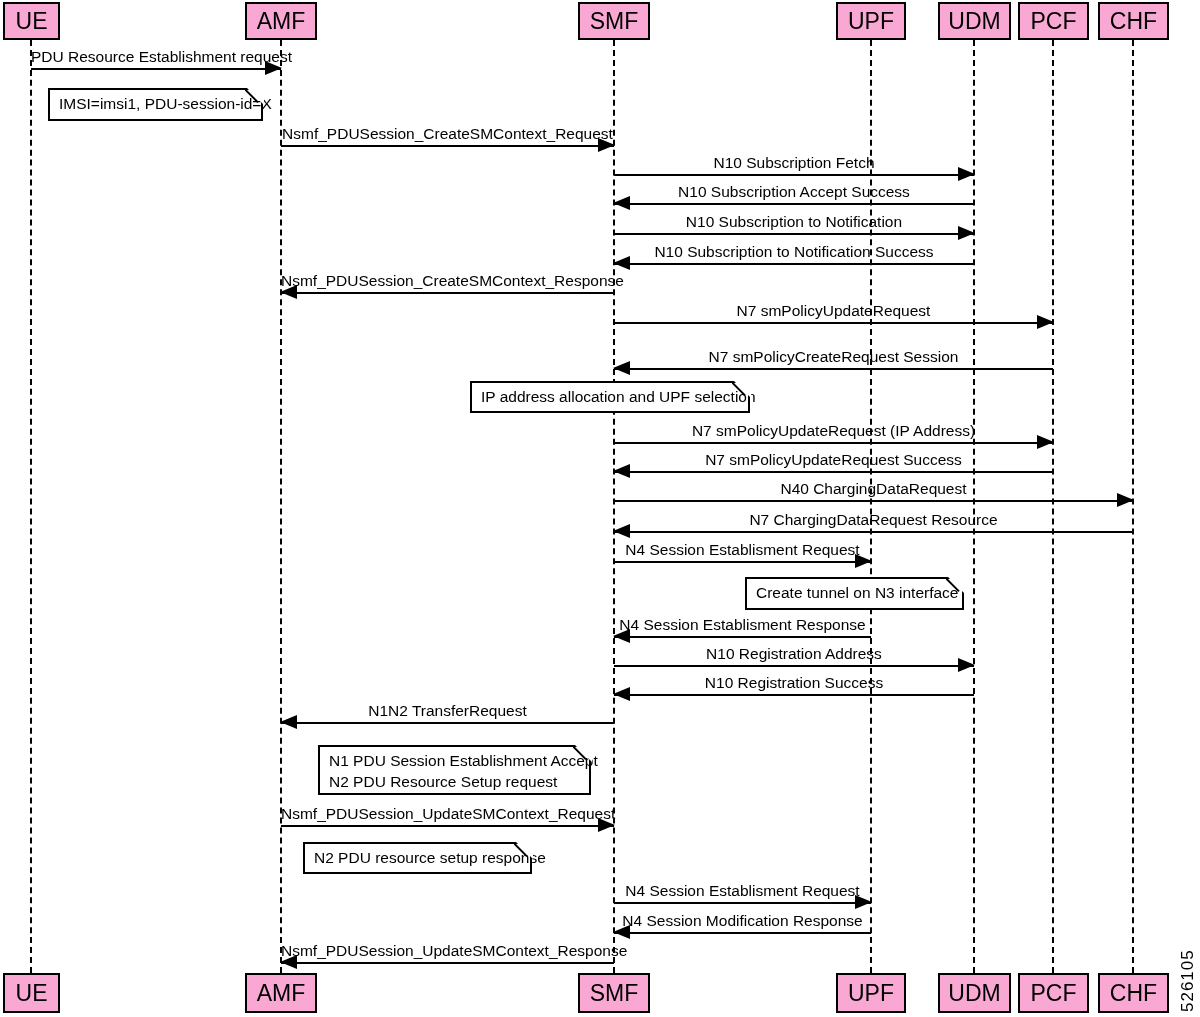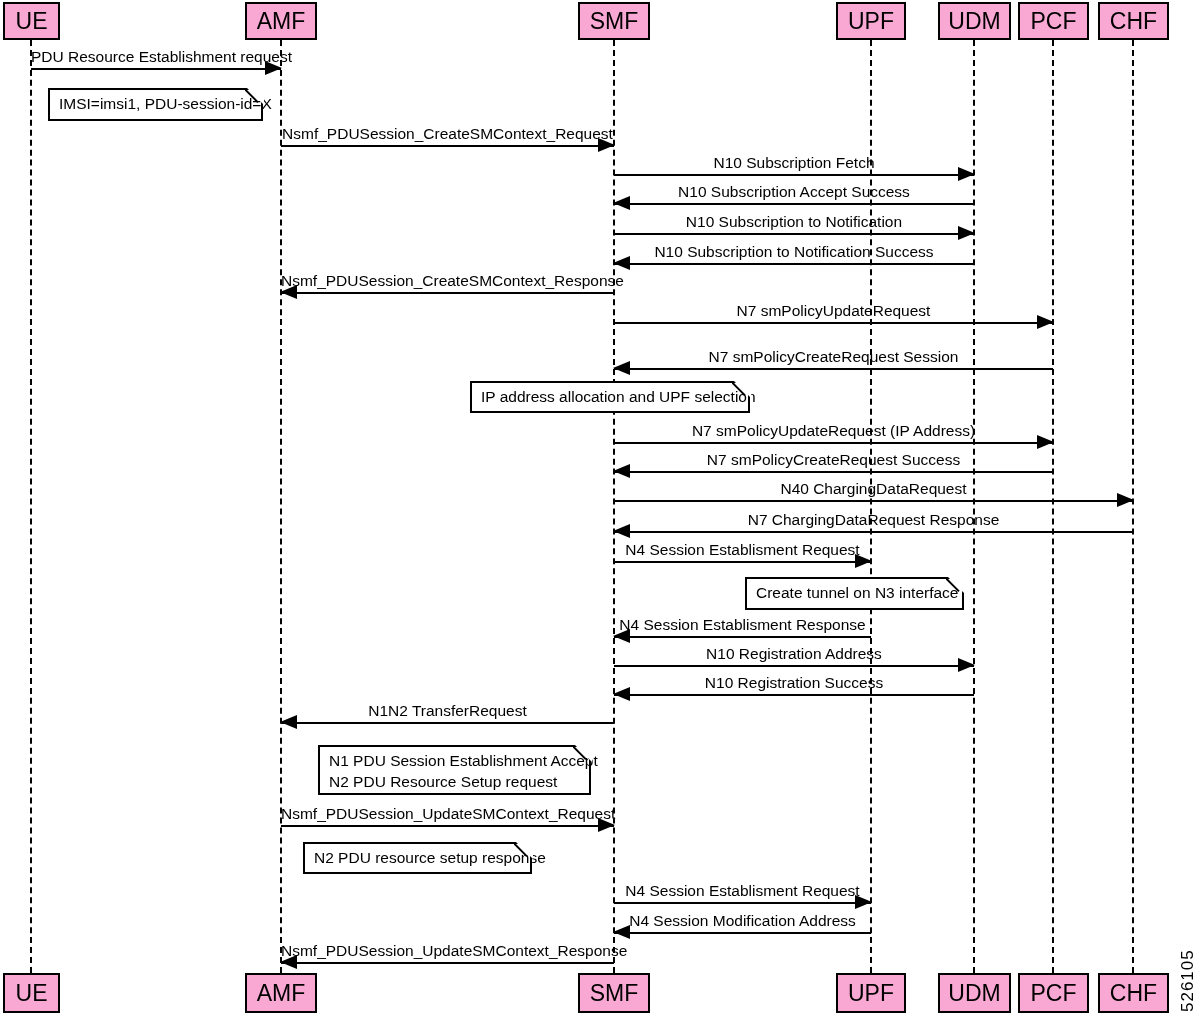--- a/index.html
+++ b/index.html
@@ -200,31 +200,31 @@
         <div class="msg-label">N7 smPolicyCreateRequest Session</div>
       </div>
       <div class="message" style="left: 614px; top: 442px; width: 439px;">
         <div class="msg-line"></div>
         <div class="arrowhead right"></div>
         <div class="msg-label">N7 smPolicyUpdateRequest (IP Address)</div>
       </div>
       <div class="message" style="left: 614px; top: 471px; width: 439px;">
         <div class="msg-line"></div>
         <div class="arrowhead left"></div>
-        <div class="msg-label">N7 smPolicyCreateRequest Success</div>
+        <div class="msg-label">N7 smPolicyUpdateRequest Success</div>
       </div>
       <div class="message" style="left: 614px; top: 500px; width: 519px;">
         <div class="msg-line"></div>
         <div class="arrowhead right"></div>
         <div class="msg-label">N40 ChargingDataRequest</div>
       </div>
       <div class="message" style="left: 614px; top: 531px; width: 519px;">
         <div class="msg-line"></div>
         <div class="arrowhead left"></div>
-        <div class="msg-label">N7 ChargingDataRequest Response</div>
+        <div class="msg-label">N7 ChargingDataRequest Resource</div>
       </div>
       <div class="message" style="left: 614px; top: 561px; width: 257px;">
         <div class="msg-line"></div>
         <div class="arrowhead right"></div>
         <div class="msg-label">N4 Session Establisment Request</div>
       </div>
       <div class="message" style="left: 614px; top: 636px; width: 257px;">
         <div class="msg-line"></div>
         <div class="arrowhead left"></div>
         <div class="msg-label">N4 Session Establisment Response</div>
@@ -250,21 +250,21 @@
         <div class="msg-label">Nsmf_PDUSession_UpdateSMContext_Request</div>
       </div>
       <div class="message" style="left: 614px; top: 902px; width: 257px;">
         <div class="msg-line"></div>
         <div class="arrowhead right"></div>
         <div class="msg-label">N4 Session Establisment Request</div>
       </div>
       <div class="message" style="left: 614px; top: 932px; width: 257px;">
         <div class="msg-line"></div>
         <div class="arrowhead left"></div>
-        <div class="msg-label">N4 Session Modification Address</div>
+        <div class="msg-label">N4 Session Modification Response</div>
       </div>
       <div class="message" style="left: 281px; top: 962px; width: 333px;">
         <div class="msg-line"></div>
         <div class="arrowhead left"></div>
         <div class="msg-label">Nsmf_PDUSession_UpdateSMContext_Response</div>
       </div>
     </div>
   <div id="notes-layer">
       <div class="note" style="left: 48px; top: 88px; width: 215px; height: 33px;"><div>IMSI=imsi1, PDU-session-id=X</div><div class="fold-cover"></div><div class="fold-diag"></div></div>
       <div class="note" style="left: 470px; top: 381px; width: 280px; height: 32px;"><div>IP address allocation and UPF selection</div><div class="fold-cover"></div><div class="fold-diag"></div></div>

